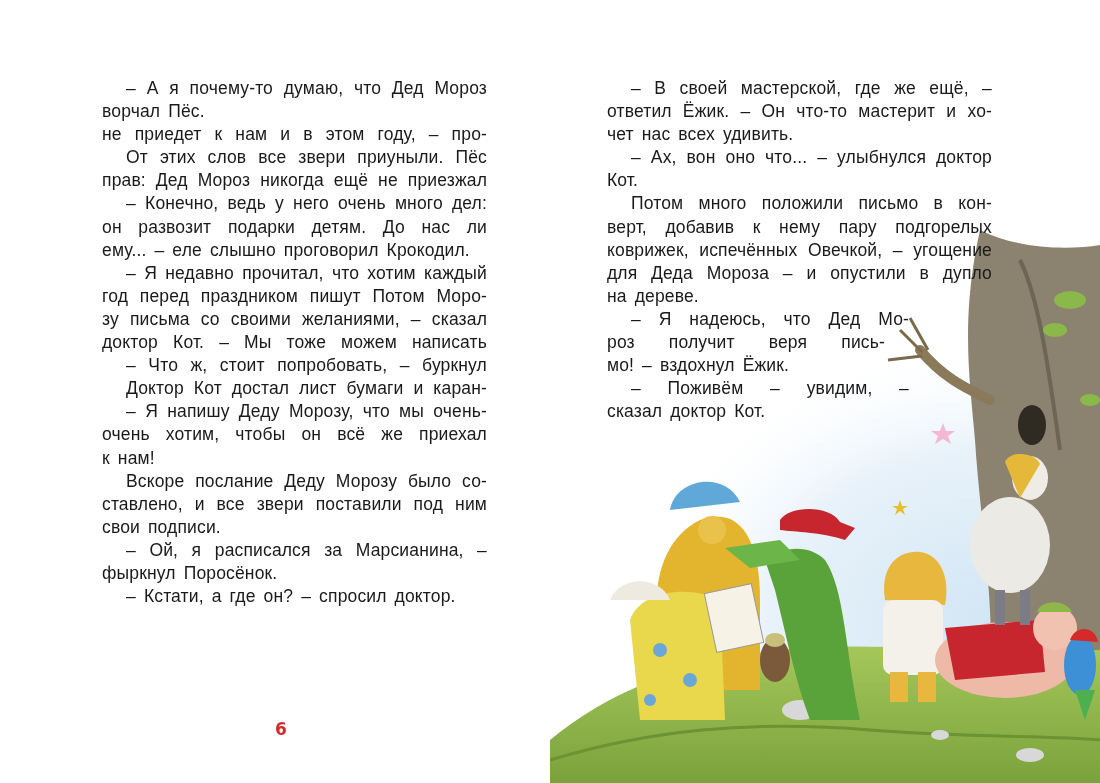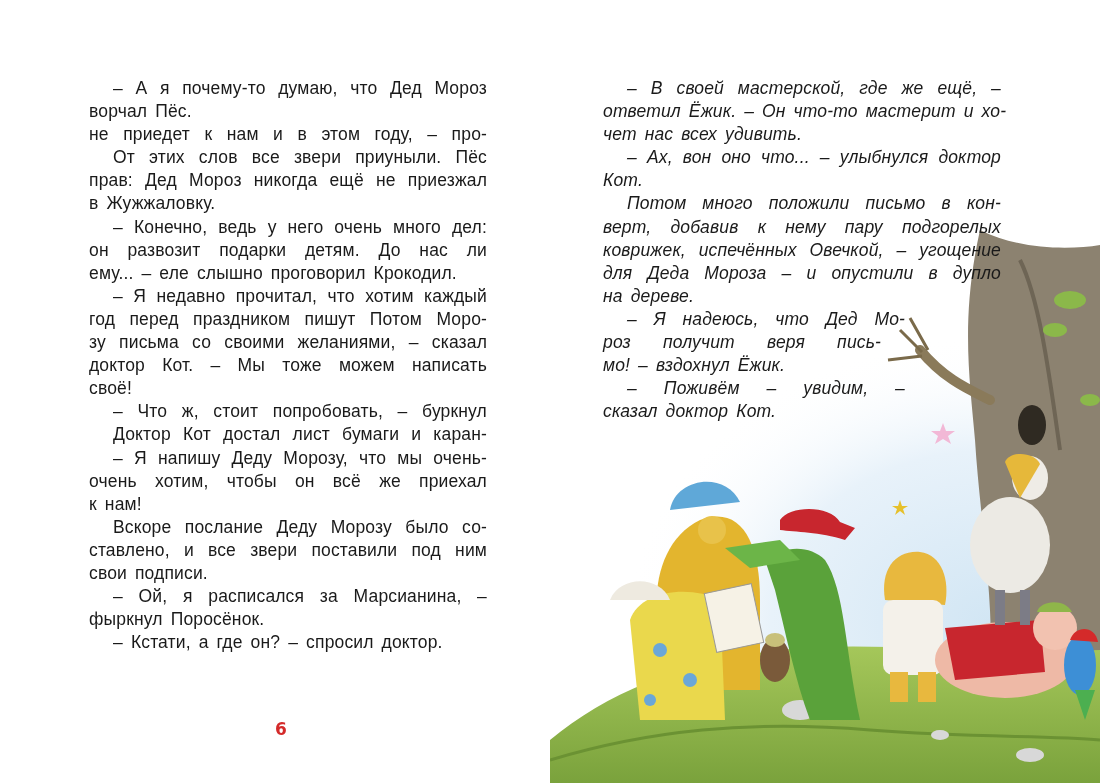--- a/index.html
+++ b/index.html
@@ -16,23 +16,23 @@
     .page-right { left: 550px; width: 550px; }
 
     .text-col {
       position: absolute;
       font-size: 17.5px;
       line-height: 23.1px;
       letter-spacing: 0.15px;
       word-spacing: 3px;
     }
     .page-left .text-col { left: 89px; top: 77px; width: 398px; }
-    .page-right .text-col { left: 53px; top: 77px; width: 398px; z-index: 2; font-style: italic; }
+    .page-right .text-col { left: 44px; top: 77px; width: 398px; z-index: 2; }
 
-    .line { display: block; white-space: nowrap; text-align: justify; text-align-last: justify; height: 23.1px; }
+    .line { display: block; white-space: nowrap; text-align: justify; text-align-last: justify; height: 23.1px; margin-left: 13px; }
     .line.last { text-align-last: left; }
     .line.indent { padding-left: 24px; }
 
     .page-number {
       position: absolute; left: 275px; top: 719px;
       color: #d42a2a; font-weight: bold; font-size: 17px;
       font-family: "DejaVu Sans", sans-serif;
     }
 
     .illustration { position: absolute; left: 0; top: 0; width: 550px; height: 783px; z-index: 1; }
@@ -43,29 +43,27 @@
 
 <div class="spread">
 
   <div class="page page-left">
     <div class="text-col" id="left-text">
         <span class="line indent">– А я почему-то думаю, что Дед Мороз</span>
         <span class="line last">ворчал Пёс.</span>
         <span class="line">не приедет к нам и в этом году, – про-</span>
         <span class="line indent">От этих слов все звери приуныли. Пёс</span>
         <span class="line">прав: Дед Мороз никогда ещё не приезжал</span>
-        <span class="line last">в Жужжаловку.</span>
         <span class="line indent">– Конечно, ведь у него очень много дел:</span>
         <span class="line">он развозит подарки детям. До нас ли</span>
         <span class="line last">ему... – еле слышно проговорил Крокодил.</span>
         <span class="line indent">– Я недавно прочитал, что хотим каждый</span>
         <span class="line">год перед праздником пишут Потом Моро-</span>
         <span class="line">зу письма со своими желаниями, – сказал</span>
         <span class="line">доктор Кот. – Мы тоже можем написать</span>
-        <span class="line last">своё!</span>
         <span class="line indent">– Что ж, стоит попробовать, – буркнул</span>
         <span class="line indent">Доктор Кот достал лист бумаги и каран-</span>
         <span class="line indent">– Я напишу Деду Морозу, что мы очень-</span>
         <span class="line">очень хотим, чтобы он всё же приехал</span>
         <span class="line last">к нам!</span>
         <span class="line indent">Вскоре послание Деду Морозу было со-</span>
         <span class="line">ставлено, и все звери поставили под ним</span>
         <span class="line last">свои подписи.</span>
         <span class="line indent">– Ой, я расписался за Марсианина, –</span>
         <span class="line last">фыркнул Поросёнок.</span>

